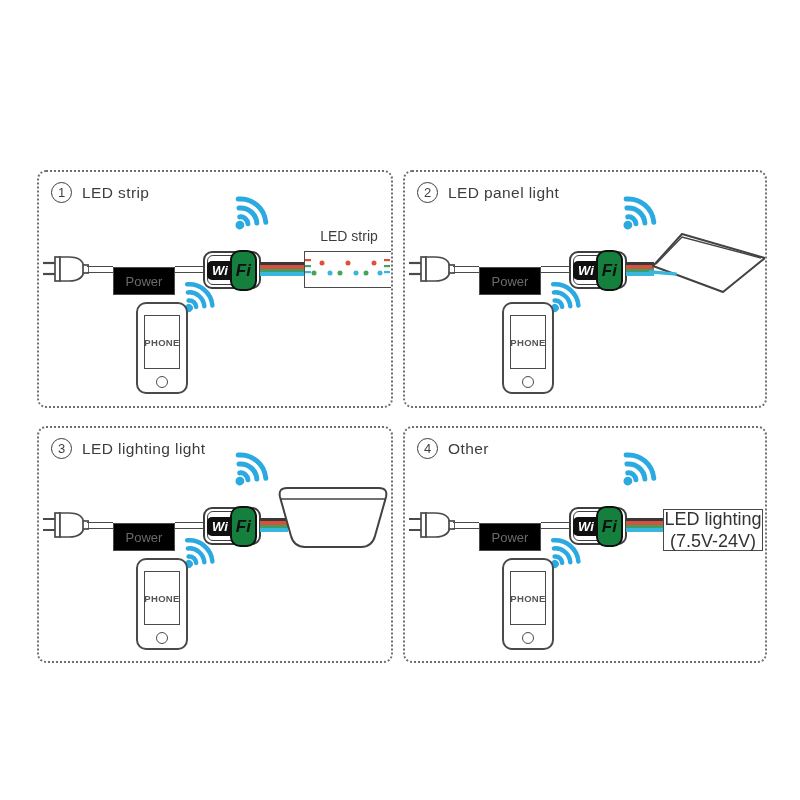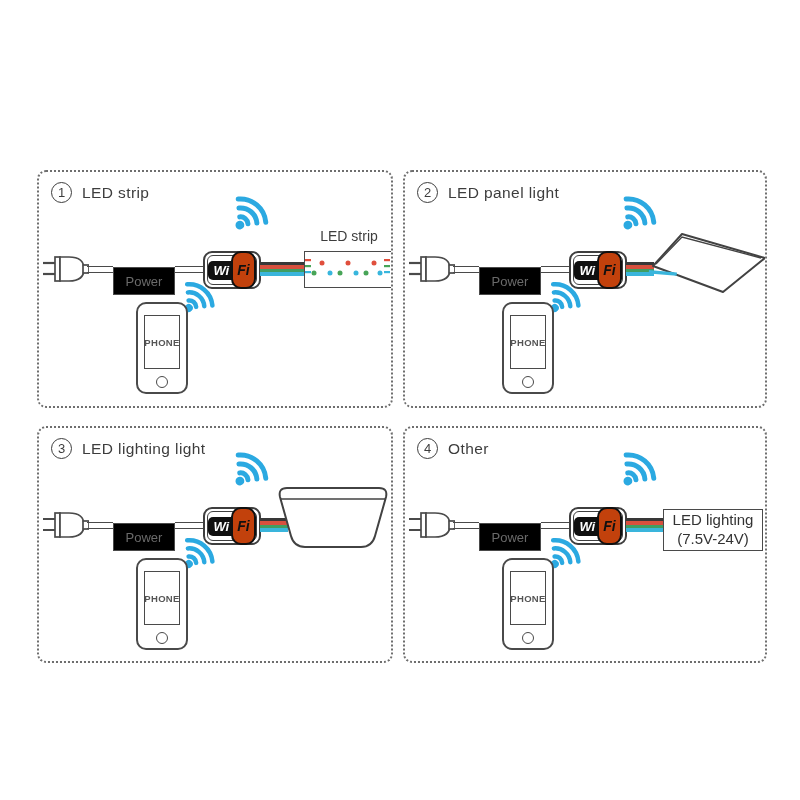--- a/index.html
+++ b/index.html
@@ -20,22 +20,22 @@
             border:1.7px solid var(--line,#4a4a4a);box-sizing:border-box;
             display:flex;align-items:center;justify-content:center;font-size:13px;color:#6a6a6a;margin-top:12px;}
   
   .controller{position:absolute;left:164px;top:79px;width:58px;height:38px;background:#fff;
               border:2px solid #3f3f3f;border-radius:9px;box-sizing:border-box;}
   .controller .inner{position:absolute;inset:2px;border:1.5px solid #3f3f3f;border-radius:6px;
                      display:flex;align-items:center;justify-content:center;}
   .wifi-logo{display:flex;align-items:center;}
   .wifi-wi{background:#101010;color:#fff;font-weight:bold;font-style:italic;font-size:13px;
            padding:3px 9px 3px 5px;border-radius:5px;line-height:1;}
-  .wifi-fi{background:#c2410c;border:2.5px solid #101010;border-radius:10px;font-weight:bold;
-           font-style:italic;font-size:14px;color:#101010;padding:10px 4px;margin-left:-7px;line-height:1;}
+  .wifi-fi{background:#15803d;border:2.5px solid #101010;border-radius:10px;font-weight:bold;
+           font-style:italic;font-size:17px;color:#101010;padding:10px 4px;margin-left:-7px;line-height:1;}
   
   .wifi-sig{position:absolute;}
   .wifi-sig svg{display:block;transform:rotate(40deg);}
   .wifi-sig path{stroke:var(--wifi,#2BA9E1);fill:none;stroke-width:2.6;stroke-linecap:round;}
   .wifi-sig circle{fill:var(--wifi,#2BA9E1);}
   
   .phone{position:absolute;left:97px;top:130px;width:52px;height:92px;background:#fff;
          border:2px solid #4a4a4a;border-radius:10px;box-sizing:border-box;font-weight:bold;}
   .screen{position:absolute;left:6px;right:6px;top:11px;bottom:23px;border:1.6px solid #4a4a4a;
           display:flex;align-items:center;justify-content:center;font-size:9.5px;color:#555;letter-spacing:.3px;}
@@ -52,21 +52,21 @@
   .striplabel{position:absolute;left:258px;top:56px;width:104px;text-align:center;
               font-size:14px;color:#3d3d3d;}
   .stripsvg .lr{fill:var(--led_red,#E04F3C);} .stripsvg .lg{fill:var(--led_green,#47A457);}
   .stripsvg .lb{fill:var(--led_blue,#38B6DD);}
   .devsvg{position:absolute;}
   .outline{fill:#fff;stroke:#424242;stroke-width:2;stroke-linejoin:round;}
   .rim{fill:none;stroke:#424242;stroke-width:1.3;}
   .devbox{position:absolute;left:258px;top:81px;width:100px;height:42px;background:#fff;
           border:1.7px solid var(--line,#4a4a4a);box-sizing:border-box;
           display:flex;flex-direction:column;align-items:center;justify-content:center;
-          font-size:15px;color:#333;line-height:1.25;}
+          font-size:18px;color:#333;line-height:1.25;}
   .plugsvg{position:absolute;left:4px;top:81px;}
   .plugsvg .pp{stroke:#4a4a4a;fill:#fff;stroke-width:1.7;}
   .plugsvg .prong{stroke:#4a4a4a;stroke-width:2.2;}
 </style>
 </head>
 <body>
 
 <div class="page">
 
   <section class="panel" style="left:37px;top:170px;width:356px;height:238px;">

